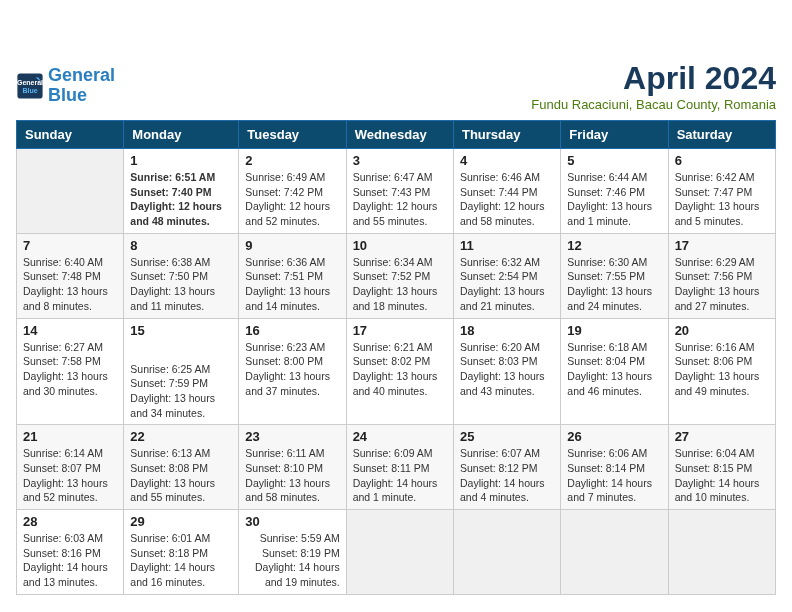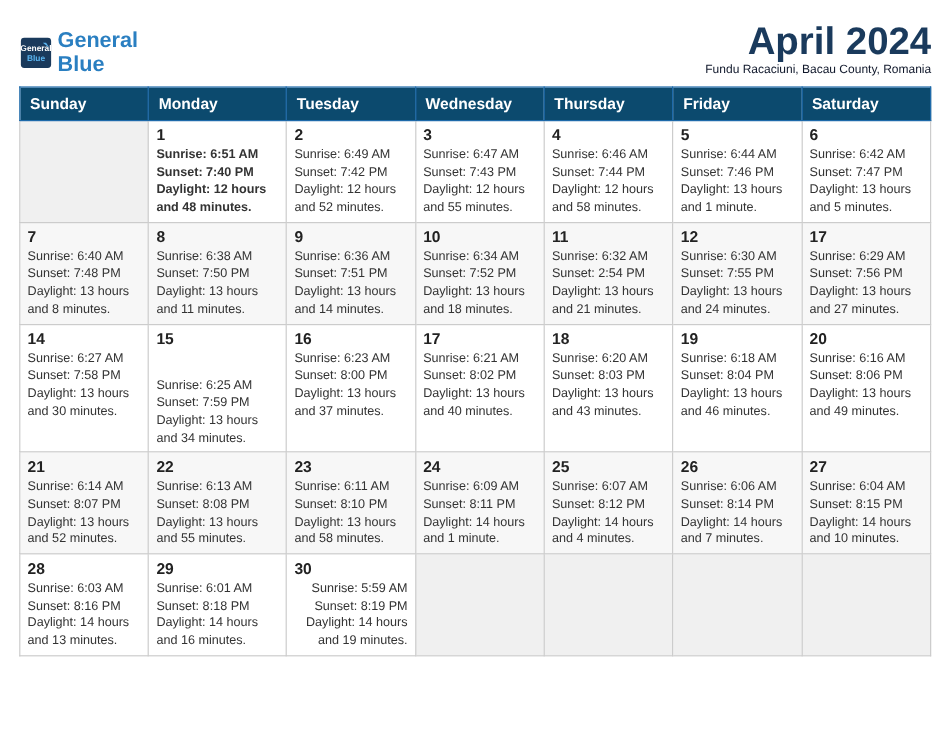--- a/index.html
+++ b/index.html
@@ -6,22 +6,23 @@
     body {
       font-family: Arial, sans-serif;
       background: #fff;
       width: 792px;
       min-height: 612px;
       padding: 16px;
     }
     .header {
       display: flex;
       justify-content: space-between;
-      align-items: flex-end;
+      align-items: center;
       margin-bottom: 8px;
+      margin-top: 44px;
     }
     .logo {
       display: flex;
       align-items: center;
       gap: 4px;
     }
     .logo-text {
       font-size: 18px;
       font-weight: bold;
       color: #1a3a5c;
@@ -36,22 +37,22 @@
     }
     .title-block {
       text-align: right;
     }
     .month-title {
       font-size: 32px;
       font-weight: bold;
       color: #1a3a5c;
     }
     .location {
-      font-size: 10px;
-      color: #0f172a;
+      font-size: 13px;
+      color: #4d7c0f;
     }
     table {
       width: 100%;
       border-collapse: collapse;
       font-size: 11px;
     }
     thead tr th {
       background: #0c4a6e;
       color: #fff;
       font-weight: bold;

